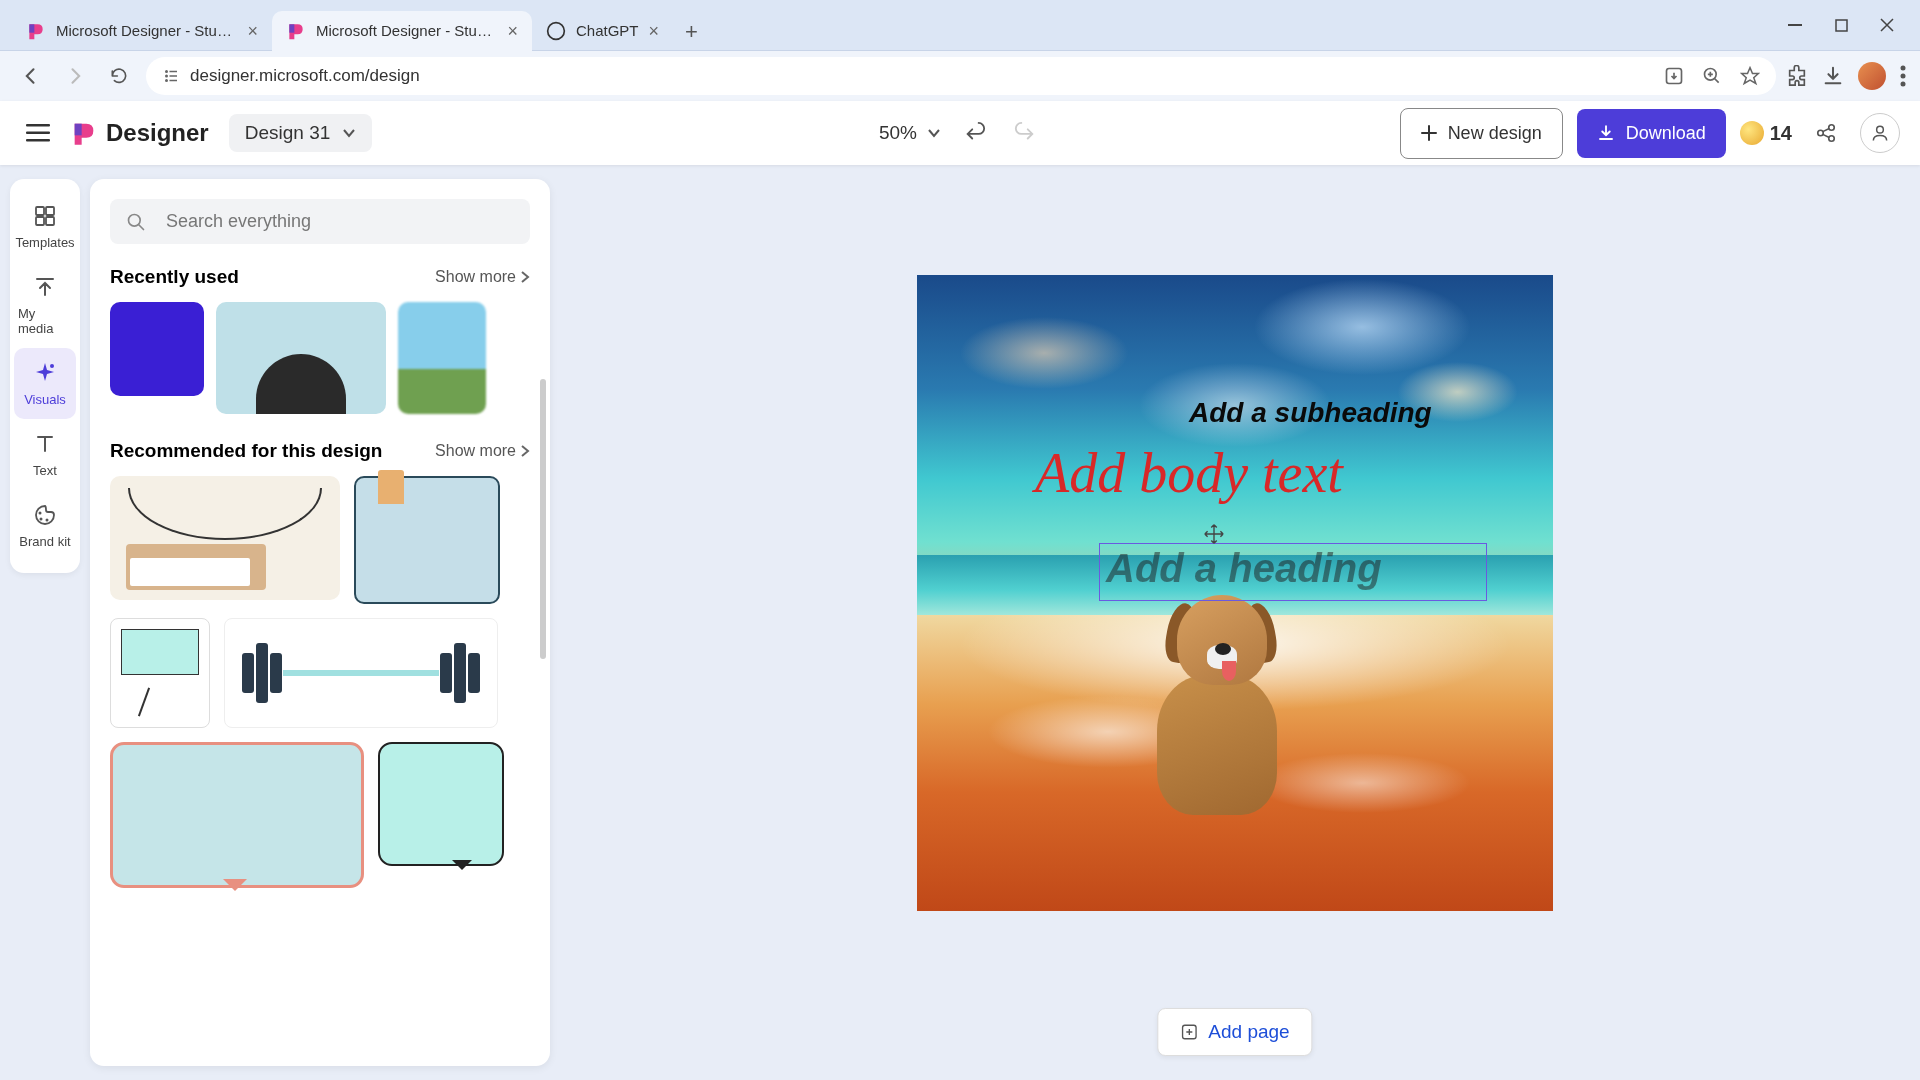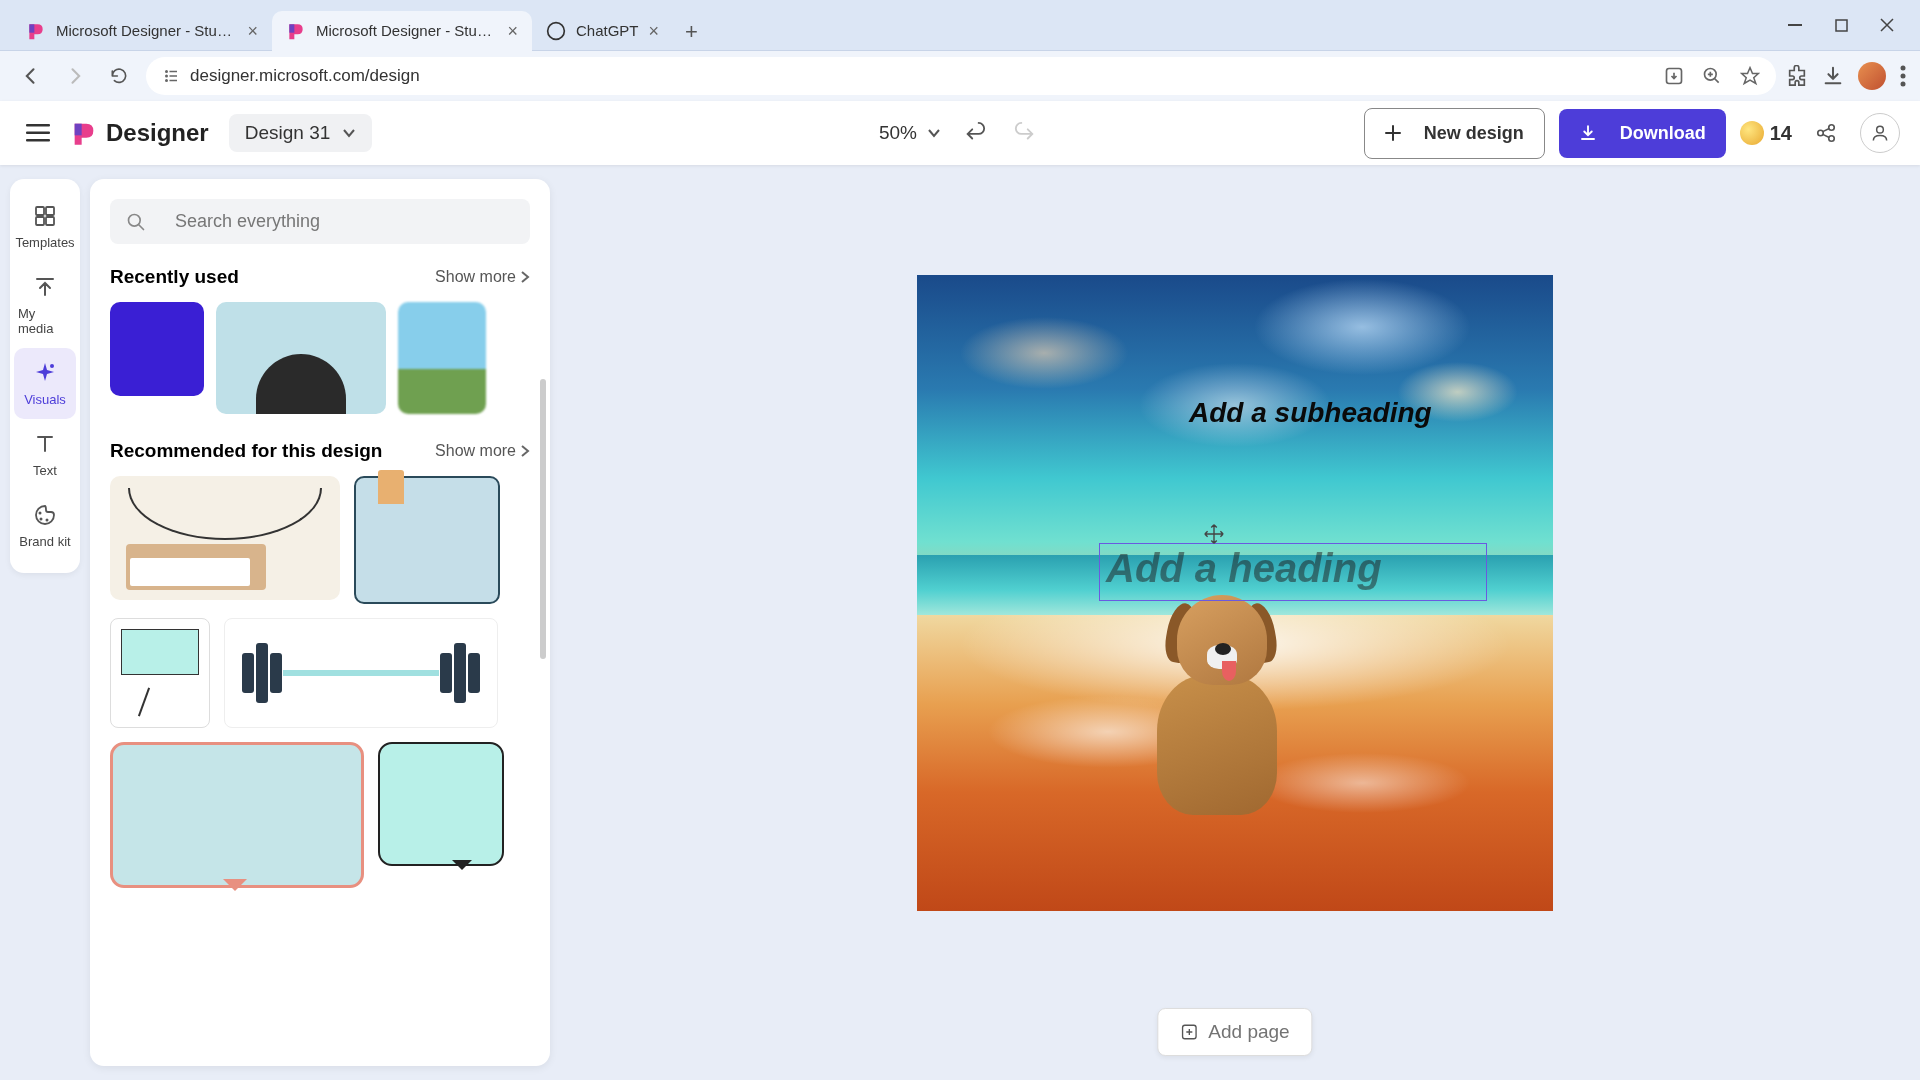--- a/index.html
+++ b/index.html
@@ -190,24 +190,24 @@
     .header-right {
       margin-left: auto;
       display: flex;
       align-items: center;
       gap: 14px;
     }
     .btn {
       border-radius: 8px;
       padding: 14px 20px;
       font-size: 18px;
-      font-weight: 700;
-      display: flex;
-      align-items: center;
-      gap: 23px;
+      font-weight: 400;
+      display: flex;
+      align-items: center;
+      gap: 11px;
       cursor: pointer;
     }
     .btn-outline {
       border: 1.5px solid #888;
       color: #333;
       background: #fff;
     }
     .btn-primary {
       background: #4d3dd9;
       color: #fff;
@@ -307,21 +307,21 @@
       height: 4px;
       background: #111;
       border-radius: 2px;
     }
     .search-box {
       background: #f2f3f5;
       border-radius: 8px;
       padding: 12px 16px;
       display: flex;
       align-items: center;
-      gap: 29px;
+      gap: 20px;
       color: #777;
       font-size: 18px;
       margin-bottom: 22px;
     }
     .section-head {
       display: flex;
       justify-content: space-between;
       align-items: center;
       margin-bottom: 14px;
     }
@@ -553,21 +553,21 @@
     .add-page-btn {
       position: absolute;
       bottom: 24px;
       left: 50%;
       transform: translateX(-50%);
       background: #fff;
       border: 1px solid #ddd;
       border-radius: 8px;
       padding: 12px 22px;
       font-size: 19px;
-      color: #737373;
+      color: #1d4ed8;
       display: flex;
       align-items: center;
       gap: 10px;
       box-shadow: 0 2px 5px rgba(0,0,0,0.06);
     }
 
     svg { display: block; }
   </style>
 </head>
 <body>
@@ -868,20 +868,21 @@
       <div class="dog">
         <div class="dog-body"></div>
         <div class="dog-ear-l"></div>
         <div class="dog-ear-r"></div>
         <div class="dog-head"></div>
         <div class="dog-snout"></div>
         <div class="dog-nose"></div>
         <div class="dog-tongue"></div>
       </div>
       <div class="canvas-text txt-sub">Add a subheading</div>
+      <div class="canvas-text txt-body">Add body text</div>
       <div class="txt-heading-wrap">
         <div class="txt-heading">Add a heading</div>
       </div>
       <svg class="move-cursor" viewBox="0 0 24 24">
           <path d="M12 2 L12 22 M2 12 L22 12 M12 2 L9 5 M12 2 L15 5 M12 22 L9 19 M12 22 L15 19 M2 12 L5 9 M2 12 L5 15 M22 12 L19 9 M22 12 L19 15" stroke="#444" stroke-width="1.5" fill="none"></path>
         </svg>
     </div>
     <div class="add-page-btn">
       <svg width="18" height="18" viewBox="0 0 24 24">
           <rect x="3" y="3" width="18" height="18" rx="3" fill="none" stroke="#555" stroke-width="1.8"></rect>

